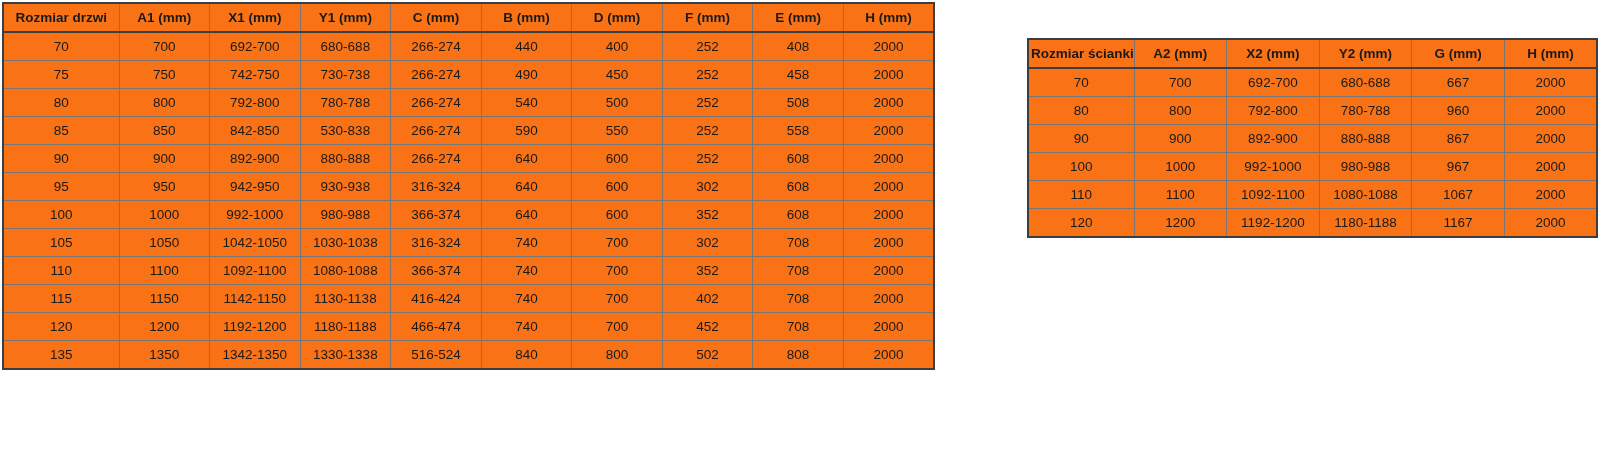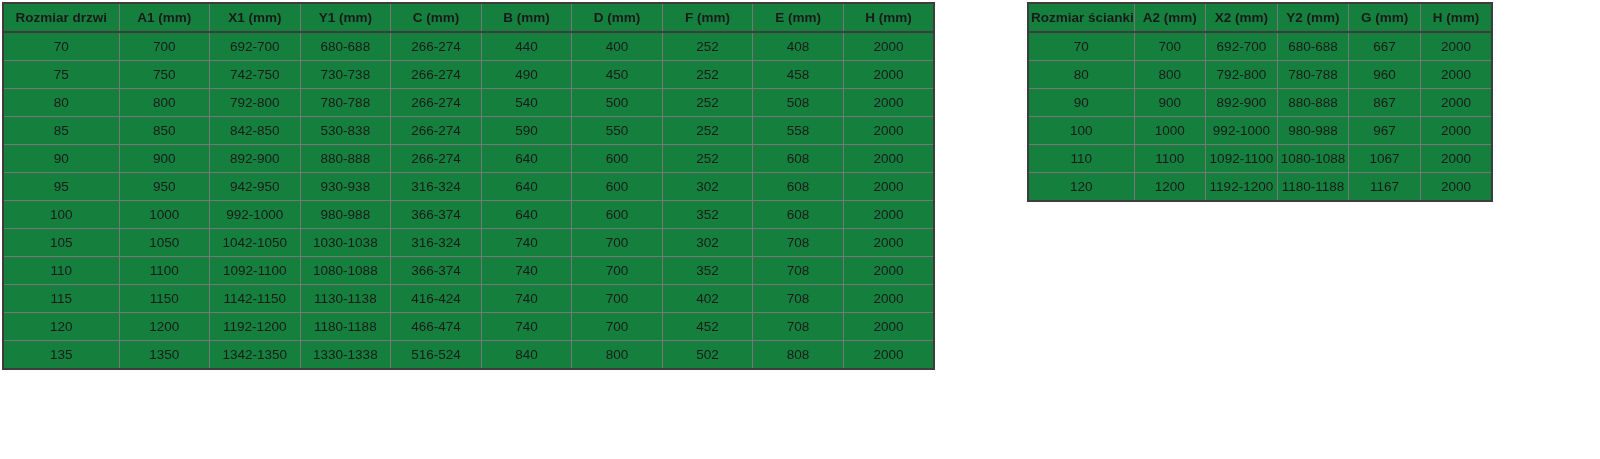--- a/index.html
+++ b/index.html
@@ -10,25 +10,25 @@
     font-family: "Liberation Sans", sans-serif;
     color: #1a1a1a;
     position: relative;
     overflow: hidden;
   }
   table.spec-table {
     position: absolute;
     top: 2px;
     border-collapse: collapse;
     table-layout: fixed;
-    background: #15803d;
+    background: #f97316;
     border: 2px solid #3d3d3d;
   }
   table.spec-table.door { left: 2px;    width: 933px; }
-  table.spec-table.wall { left: 1027px; width: 466px; }
+  table.spec-table.wall { left: 1027px; width: 571px; margin-top: 36px; }
   .spec-table th, .spec-table td {
     border: 1px solid #777777;
     text-align: center;
     vertical-align: middle;
     font-size: 13.5px;
     height: 27px;
     padding: 0 2px;
     white-space: nowrap;
     overflow: hidden;
   }

